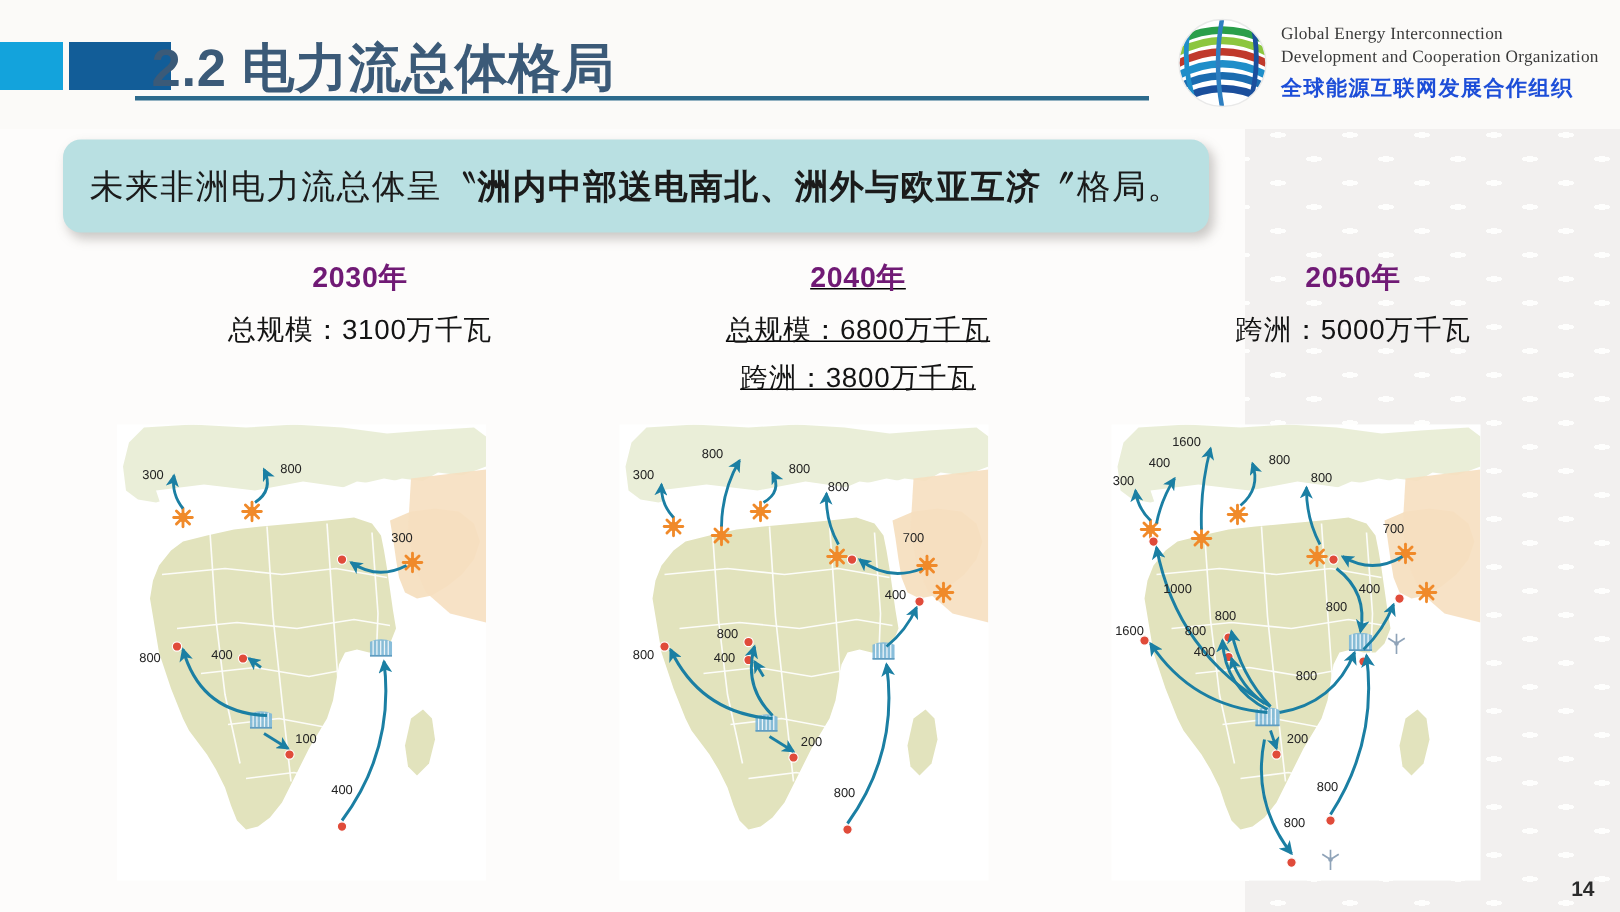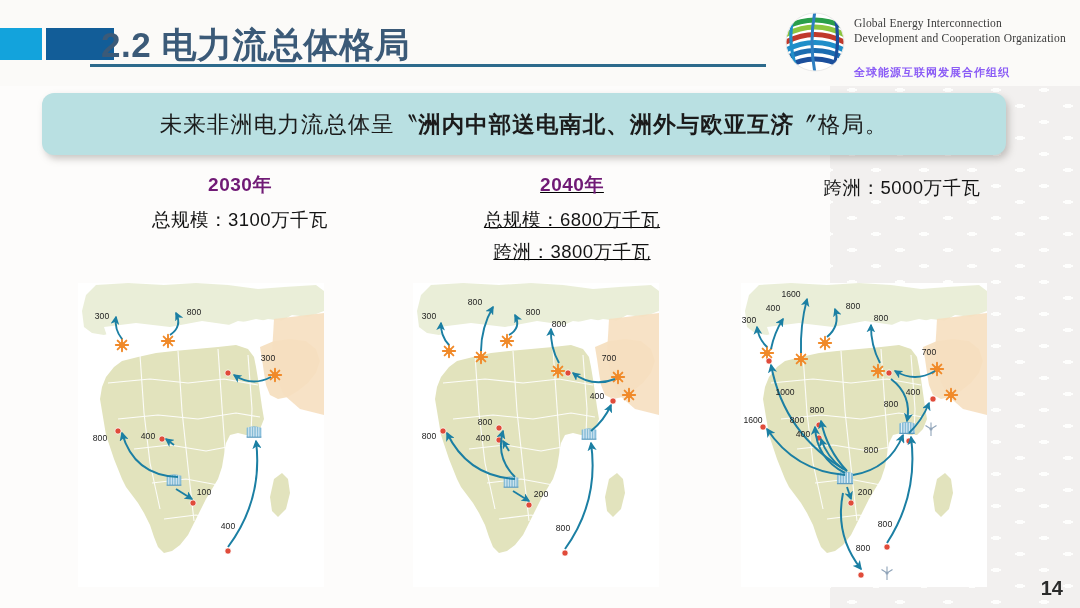--- a/index.html
+++ b/index.html
@@ -44,27 +44,27 @@
   }
   
   #logo-block{position:absolute;left:784px;top:8px;width:290px;height:66px;}
   #logo-globe{position:absolute;left:0;top:3px;width:62px;height:62px;}
   #logo-text{position:absolute;left:70px;top:8px;}
   .logo-en{
     font-family:"Liberation Serif","DejaVu Serif",serif;
     font-size:11.5px;color:#3a3a3a;line-height:15px;letter-spacing:.2px;white-space:nowrap;
   }
   .logo-cn{
-    font-size:11px;font-weight:bold;color:#8b5cf6;line-height:20px;
-    letter-spacing:1px;white-space:nowrap;margin-top:16px;
+    font-size:14px;font-weight:bold;color:#1d4ed8;line-height:20px;
+    letter-spacing:1px;white-space:nowrap;margin-top:2px;
   }
 
   
   #banner{
-    position:absolute;left:42px;top:93px;width:964px;height:62px;
+    position:absolute;left:42px;top:93px;width:764px;height:62px;
     background:#b9e0e2;border-radius:12px;z-index:5;
     box-shadow:3px 4px 7px rgba(120,115,110,.38);
     display:flex;align-items:center;justify-content:center;
   }
   #banner-text{
     font-size:22.5px;color:#1b1b1b;letter-spacing:1px;white-space:nowrap;
   }
   #banner-text b{font-weight:bold;}
 
   
@@ -91,21 +91,21 @@
   #map-2{left:741px;}
   .map svg{display:block;}
   .mlabel{
     font-family:"Liberation Sans","DejaVu Sans",sans-serif;
     font-size:8.6px;fill:#232323;
   }
 
   
   #page-number{
     position:absolute;right:17px;bottom:8px;z-index:6;
-    font-size:20px;font-weight:bold;color:#2b2b2b;
+    font-size:14px;font-weight:bold;color:#2b2b2b;
   }
 </style>
 </head>
 <body>
 
 <div id="bg-pattern"></div>
 <div id="bg-white"></div>
 <div id="bg-white-2"></div>
 
 <div id="header">
@@ -152,20 +152,21 @@
 <div class="col" id="col-0">
   <div class="col-year">2030年</div>
   <div class="col-line">总规模：3100万千瓦</div>
 </div>
 <div class="col" id="col-1">
   <div class="col-year">2040年</div>
   <div class="col-line">总规模：6800万千瓦</div>
   <div class="col-line">跨洲：3800万千瓦</div>
 </div>
 <div class="col" id="col-2">
+  <div class="col-year">2050年</div>
   <div class="col-line">跨洲：5000万千瓦</div>
 </div>
 
 <div class="map" id="map-0">
     <svg width="246" height="304" viewBox="0 0 246 304">
       <defs>
         <marker id="ah" viewBox="0 0 10 10" refX="8.4" refY="5" markerWidth="4.6" markerHeight="4.6" orient="auto">
           <path d="M0,0 L10,5 L0,10 L2.6,5 Z" fill="#1b7fa3"></path>
         </marker>
       </defs>

